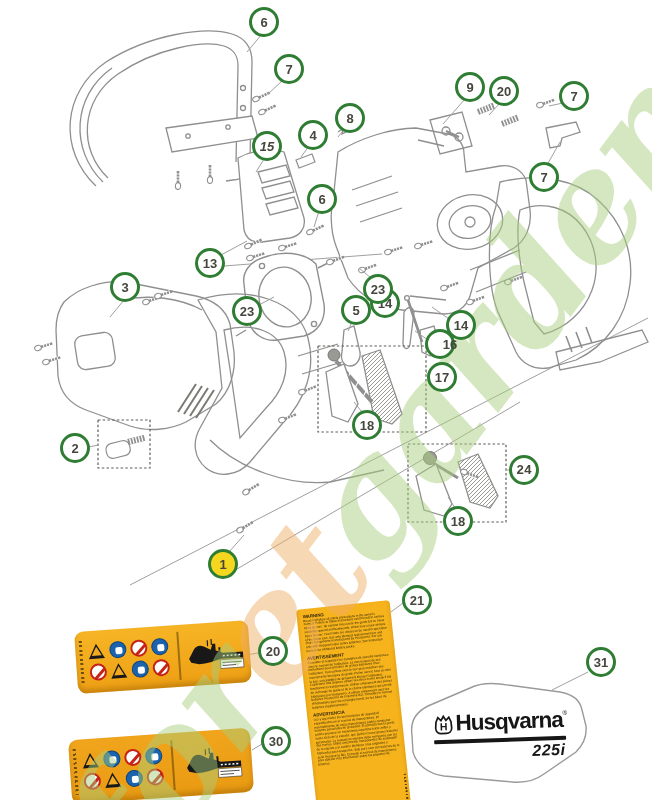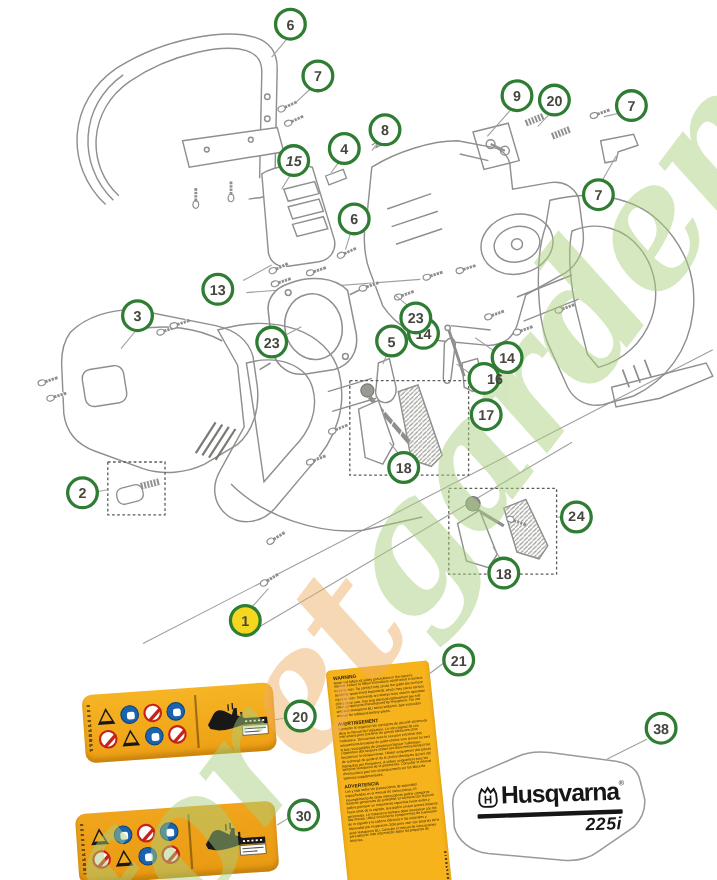--- a/index.html
+++ b/index.html
@@ -349,29 +349,29 @@
   <div class="callout" style="left:298px;top:120px;">4</div>
   <div class="callout" style="left:341px;top:295px;">5</div>
   <div class="callout" style="left:249px;top:7px;">6</div>
   <div class="callout" style="left:274px;top:54px;">7</div>
   <div class="callout" style="left:559px;top:81px;">7</div>
   <div class="callout" style="left:335px;top:103px;">8</div>
   <div class="callout" style="left:455px;top:72px;">9</div>
   <div class="callout" style="left:489px;top:76px;">20</div>
   <div class="callout" style="left:529px;top:162px;">7</div>
   <div class="callout" style="left:307px;top:184px;">6</div>
-  <div class="callout" style="left:183px;top:248px;">13</div>
+  <div class="callout" style="left:195px;top:248px;">13</div>
   <div class="callout" style="left:370px;top:288px;">14</div>
   <div class="callout" style="left:363px;top:274px;">23</div>
   <div class="callout" style="left:446px;top:310px;">14</div>
   <div class="callout" style="left:252px;top:131px;font-style:italic;">15</div>
   <div class="callout" style="left:425px;top:329px;padding-left:20px;">16</div>
   <div class="callout" style="left:427px;top:362px;">17</div>
   <div class="callout" style="left:352px;top:410px;">18</div>
   <div class="callout" style="left:443px;top:506px;">18</div>
   <div class="callout" style="left:258px;top:636px;">20</div>
   <div class="callout" style="left:261px;top:726px;">30</div>
   <div class="callout" style="left:402px;top:585px;text-align:right;">21</div>
-  <div class="callout" style="left:586px;top:647px;">38</div>
+  <div class="callout" style="left:586px;top:647px;">31</div>
   <div class="callout" style="left:232px;top:296px;">23</div>
   <div class="callout" style="left:509px;top:455px;font-family:Liberation Mono, monospace;">24</div>
 
 </div>
 
 </body></html>

